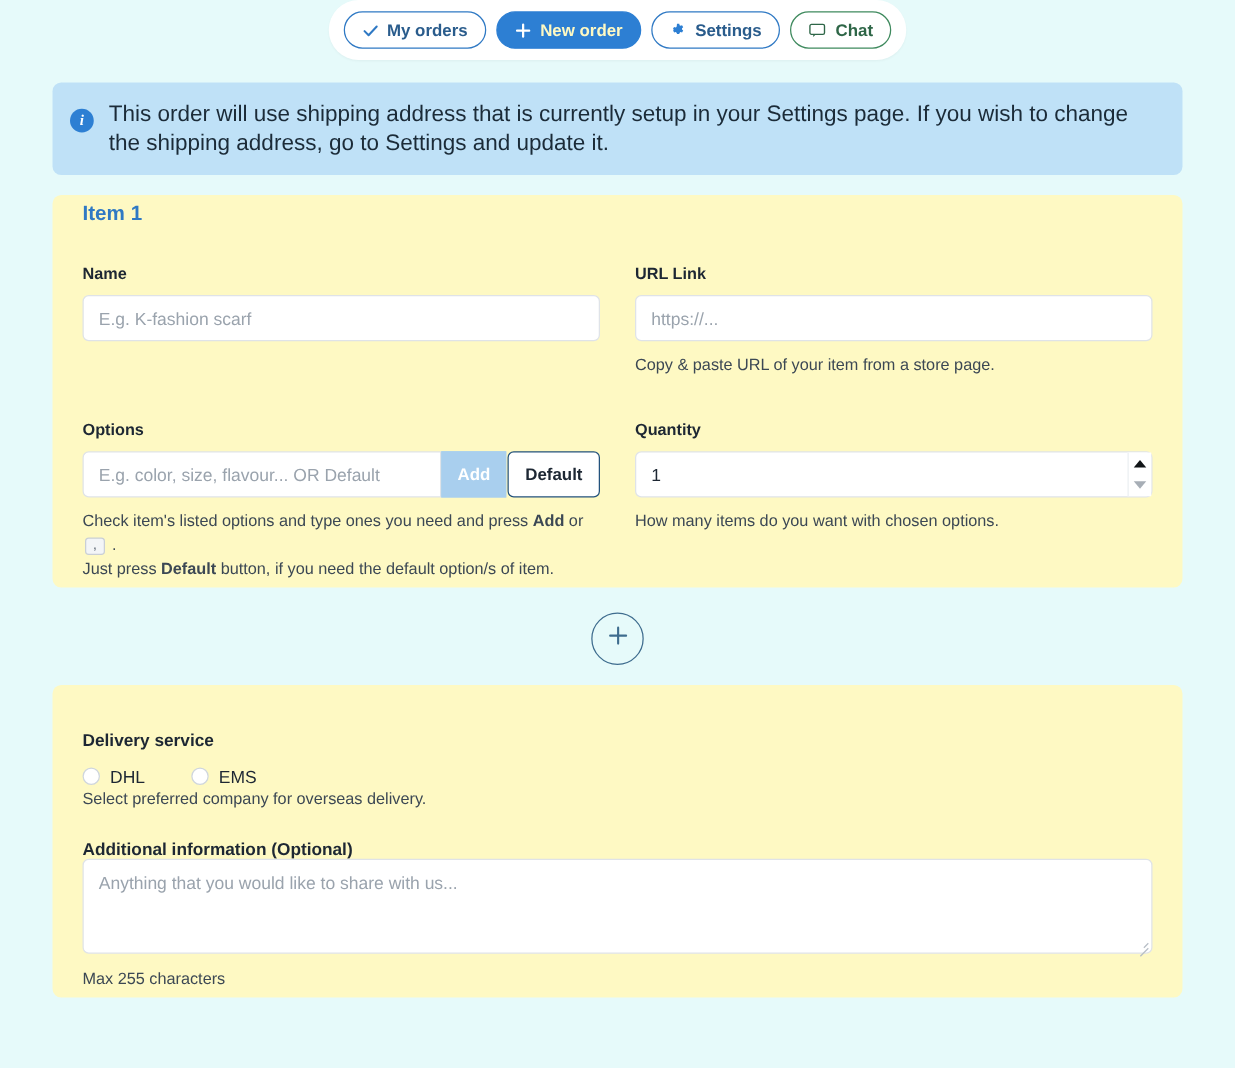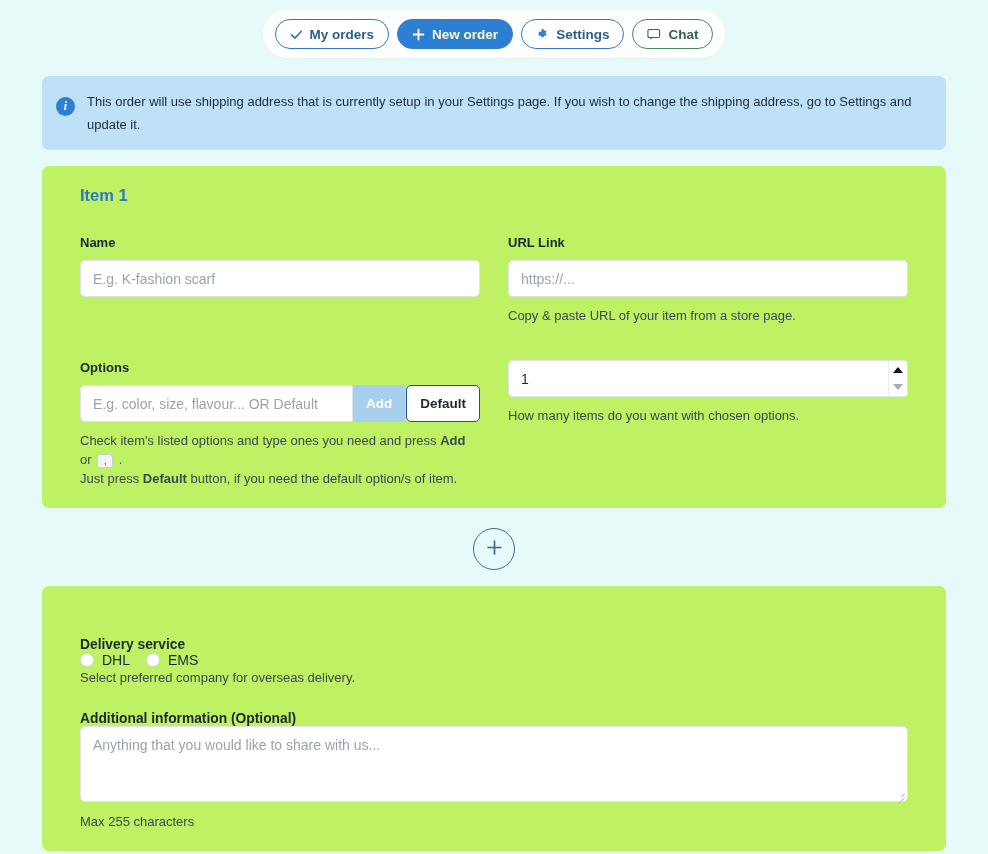--- a/index.html
+++ b/index.html
@@ -8,21 +8,20 @@
     width: 988px; height: 854px;
     background: #e6fafa;
     font-family: "Liberation Sans", sans-serif;
     -webkit-font-smoothing: antialiased;
   }
   .page { width: 988px; height: 854px; position: relative; overflow: hidden; }
 
   
   .navwrap {
     display: flex; justify-content: center;
-    padding-top: 10px;
   }
   .navpill {
     background: #ffffff;
     border-radius: 26px;
     padding: 9px 12px;
     display: flex; align-items: center; gap: 8px;
     box-shadow: 0 1px 2px rgba(0,0,0,.04);
   }
   .nbtn {
     display: flex; align-items: center; gap: 7px;
@@ -47,29 +46,29 @@
   }
   .info-icon {
     flex: 0 0 auto; width: 19px; height: 19px; border-radius: 50%;
     background: #2d7fd3; color: #fff;
     font-size: 12px; font-weight: 700; font-style: italic;
     display: flex; align-items: center; justify-content: center;
     font-family: "Liberation Serif", serif;
     margin-top: 7px;
   }
   .banner-text {
-    color: #1b2b38; font-size: 13px; line-height: 23px; max-width: 840px;
+    color: #1b2b38; font-size: 18px; line-height: 23px; max-width: 840px;
   }
 
   
   .card {
     margin: 16px 42px 0 42px;
-    background: #bef264;
+    background: #fef9c3;
     border-radius: 7px;
-    padding: 20px;
+    padding: 6px;
   }
   .item-title {
     color: #2f79c4; font-size: 16.5px; font-weight: 700; margin: 0 0 30px 18px;
   }
   .grid2 {
     display: grid; grid-template-columns: 1fr 1fr; column-gap: 28px;
     padding: 0 18px;
   }
   .field-label {
     font-size: 13px; font-weight: 700; color: #1d2733; margin-bottom: 10px;
@@ -134,21 +133,21 @@
   .add-wrap { display: flex; justify-content: center; margin-top: 20px; }
   .add-circle {
     width: 42px; height: 42px; border-radius: 50%;
     border: 1.4px solid #3e6c8e; background: transparent;
     display: flex; align-items: center; justify-content: center;
     cursor: pointer; color: #3e6c8e;
   }
 
   
   .sec-label { font-size: 13.8px; font-weight: 700; color: #1d2733; margin-top: 31px; }
-  .radios { display: flex; align-items: center; gap: 16px; }
+  .radios { display: flex; align-items: center; gap: 37px; margin-top: 13px; }
   .radio-item { display: flex; align-items: center; gap: 8px; cursor: pointer; }
   .radio-dot {
     width: 14px; height: 14px; border-radius: 50%;
     border: 1px solid #cfd6dd; background: #fff;
   }
   .radio-label { font-size: 14px; color: #1d2733; }
 
   .ta-wrap { position: relative; }
   textarea.ta {
     width: 100%; height: 76px;
@@ -252,20 +251,21 @@
           <button class="btn-add">Add</button>
           <button class="btn-default">Default</button>
         </div>
         <div class="hint">
           <span>Check item's listed options and type ones you need and press </span><b>Add</b><span> or </span><span class="keycap">,</span><span> .</span><br>
           <span>Just press </span><b>Default</b><span> button, if you need the default option/s of item.</span>
         </div>
       </div>
 
       <div>
+        <div class="field-label">Quantity</div>
         <div class="qty-wrap">
           <input class="inp" type="text" value="1" style="">
           <div class="spinner">
             <div class="spin-btn">
               <span class="tri-up"></span>
             </div>
             <div class="spin-btn">
               <span class="tri-down"></span>
             </div>
           </div>

